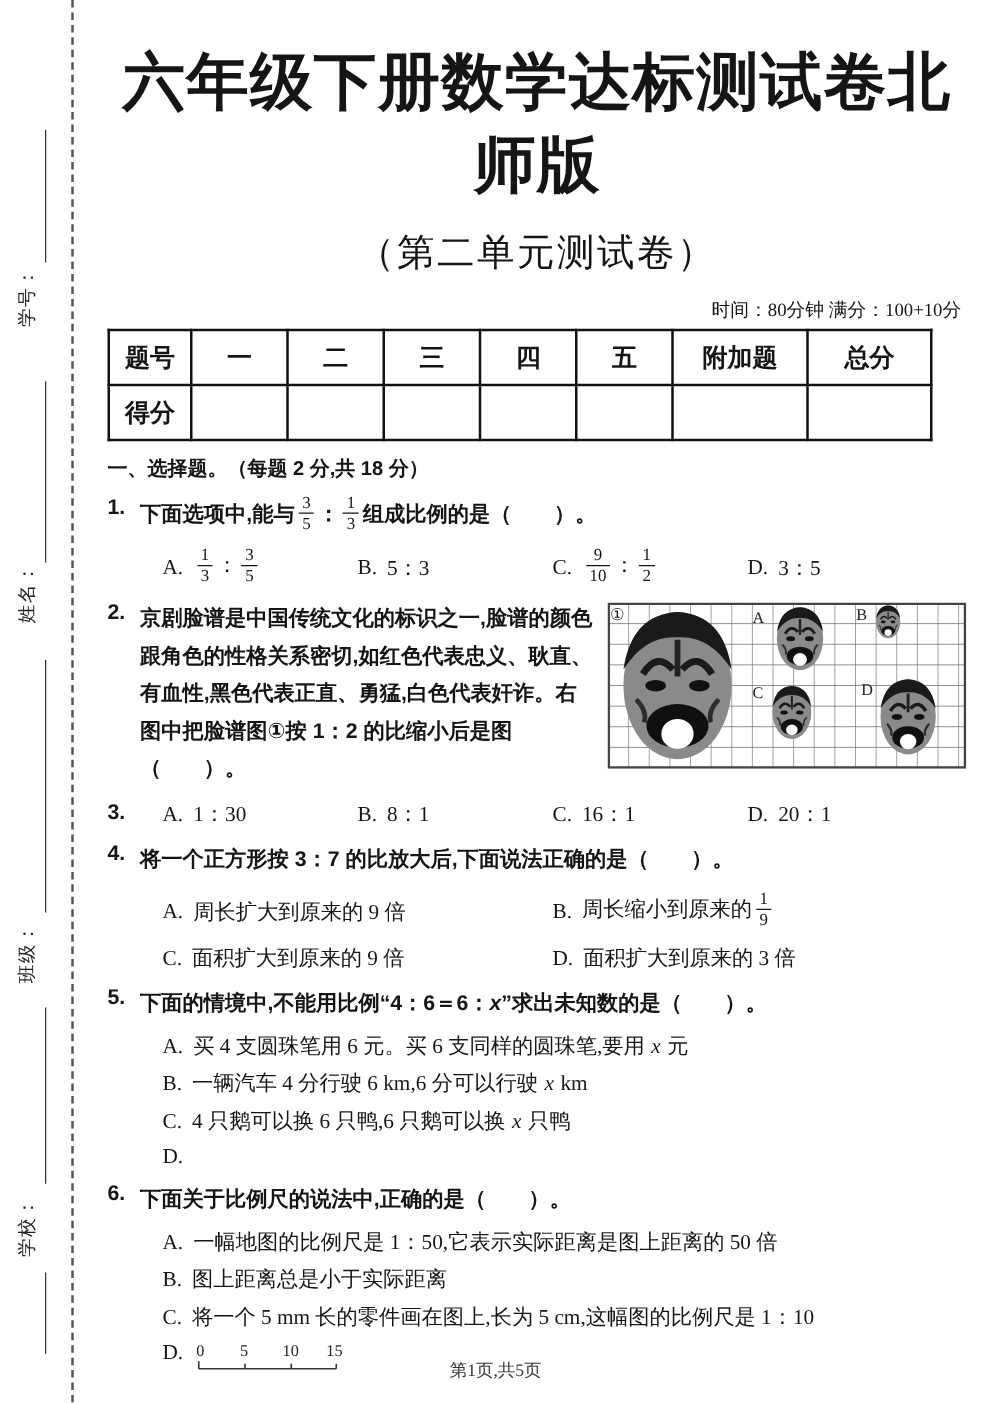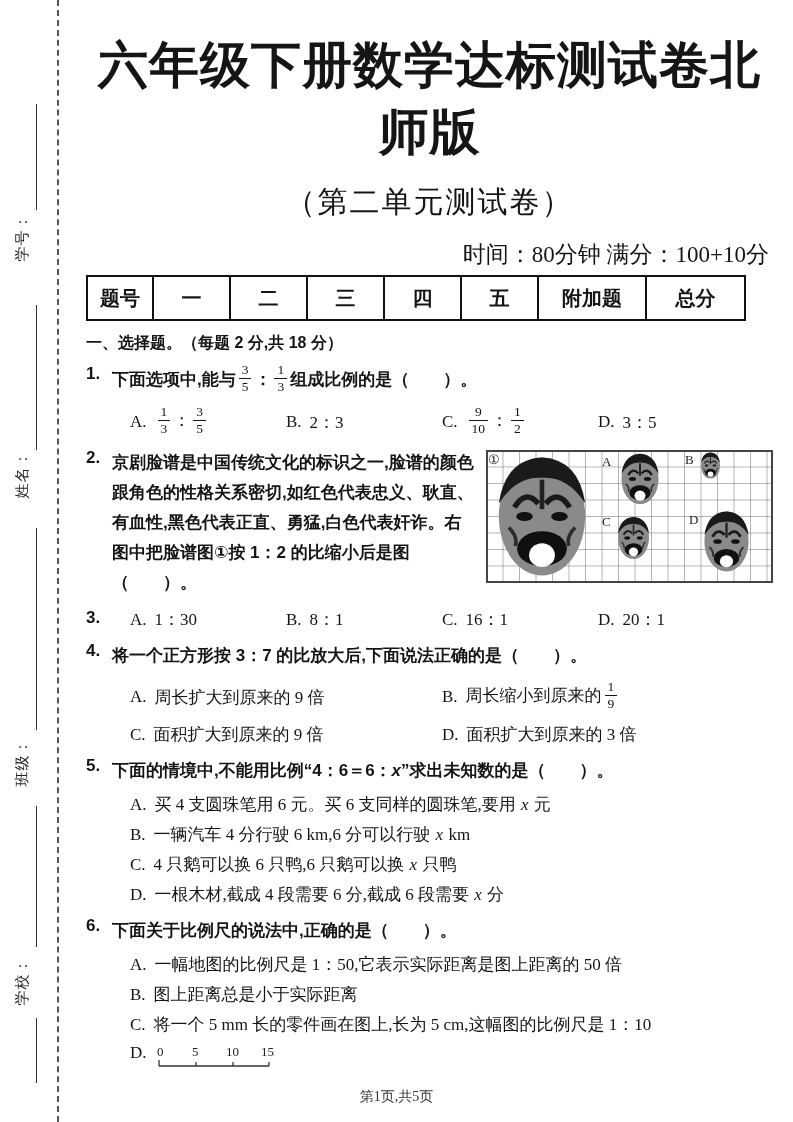--- a/index.html
+++ b/index.html
@@ -13,21 +13,21 @@
   .side-line{position:absolute;left:36px;width:0;border-left:1.5px solid #333;}
   .side-label{
     position:absolute;left:-15px;width:74px;text-align:center;font-size:15px;
     transform:rotate(-90deg);font-family:"Liberation Sans","DejaVu Sans",sans-serif;color:#222;
     letter-spacing:1px;white-space:nowrap;
   }
   
   .content{position:absolute;left:86px;top:0;width:687px;}
   .title{margin:32px 0 0;text-align:center;font-size:50px;font-weight:700;letter-spacing:1px;}
   .subtitle{margin:16px 0 0;text-align:center;font-size:30px;font-weight:400;letter-spacing:2px;}
-  .meta{text-align:right;font-size:23px;margin-top:16px;padding-right:4px;}
+  .meta{text-align:right;font-size:15px;margin-top:16px;padding-right:4px;}
   table.score{border-collapse:collapse;width:560px;margin-top:5px;table-layout:fixed;
     font-family:"Liberation Sans","DejaVu Sans",sans-serif;}
   table.score td{border:2px solid #111;height:40px;text-align:center;font-size:20px;font-weight:600;}
   .section-title{font-family:"Liberation Sans","DejaVu Sans",sans-serif;font-weight:700;font-size:16px;margin:12px 0 4px;}
   .q{position:relative;padding-left:26px;margin-top:10px;font-size:17px;}
   .qnum{position:absolute;left:0;top:0;font-weight:700;font-family:"Liberation Sans","DejaVu Sans",sans-serif;}
   .stem{font-family:"Liberation Sans","DejaVu Sans",sans-serif;font-weight:600;line-height:30px;}
   .optrow{display:flex;margin:10px 0 2px 18px;font-size:17px;align-items:center;}
   .optrow .opt{width:156px;display:inline-flex;align-items:center;}
   .optrow .opt:last-child{width:auto;}
@@ -85,20 +85,30 @@
         <tr>
       <td>题号</td>
       <td>一</td>
       <td>二</td>
       <td>三</td>
       <td>四</td>
       <td>五</td>
       <td>附加题</td>
       <td>总分</td>
     </tr>
+    <tr>
+      <td>得分</td>
+      <td></td>
+      <td></td>
+      <td></td>
+      <td></td>
+      <td></td>
+      <td></td>
+      <td></td>
+    </tr>
   </tbody>
     </table>
 
   <div class="section-title">一、选择题。（每题 2 分,共 18 分）</div>
 
   <div class="q">
     <span class="qnum">1.</span>
     <span class="stem">下面选项中,能与<span class="frac">
           <span class="fn">3</span>
           <span class="fd">5</span>
@@ -112,21 +122,21 @@
         <span class="optcontent"><span class="frac">
               <span class="fn">1</span>
               <span class="fd">3</span>
             </span>：<span class="frac">
               <span class="fn">3</span>
               <span class="fd">5</span>
             </span></span>
       </span>
       <span class="opt">
         <span class="optlabel">B.</span>
-        <span class="optcontent">2：3</span>
+        <span class="optcontent">5：3</span>
       </span>
       <span class="opt">
         <span class="optlabel">C.</span>
         <span class="optcontent"><span class="frac">
               <span class="fn">9</span>
               <span class="fd">10</span>
             </span>：<span class="frac">
               <span class="fn">1</span>
               <span class="fd">2</span>
             </span></span>
@@ -235,21 +245,20 @@
     <div class="opt">
       <span class="optlabel">B.</span>
       <span class="optcontent">一辆汽车 4 分行驶 6 km,6 分可以行驶 <i>x</i> km</span>
     </div>
     <div class="opt">
       <span class="optlabel">C.</span>
       <span class="optcontent">4 只鹅可以换 6 只鸭,6 只鹅可以换 <i>x</i> 只鸭</span>
     </div>
     <div class="opt">
       <span class="optlabel">D.</span>
-      <span class="optcontent">一根木材,截成 4 段需要 6 分,截成 6 段需要 <i>x</i> 分</span>
     </div>
   </div>
 
   <div class="q optlist">
     <span class="qnum">6.</span>
     <span class="stem">下面关于比例尺的说法中,正确的是（　　）。</span>
     <div class="opt">
       <span class="optlabel">A.</span>
       <span class="optcontent">一幅地图的比例尺是 1：50,它表示实际距离是图上距离的 50 倍</span>
     </div>

